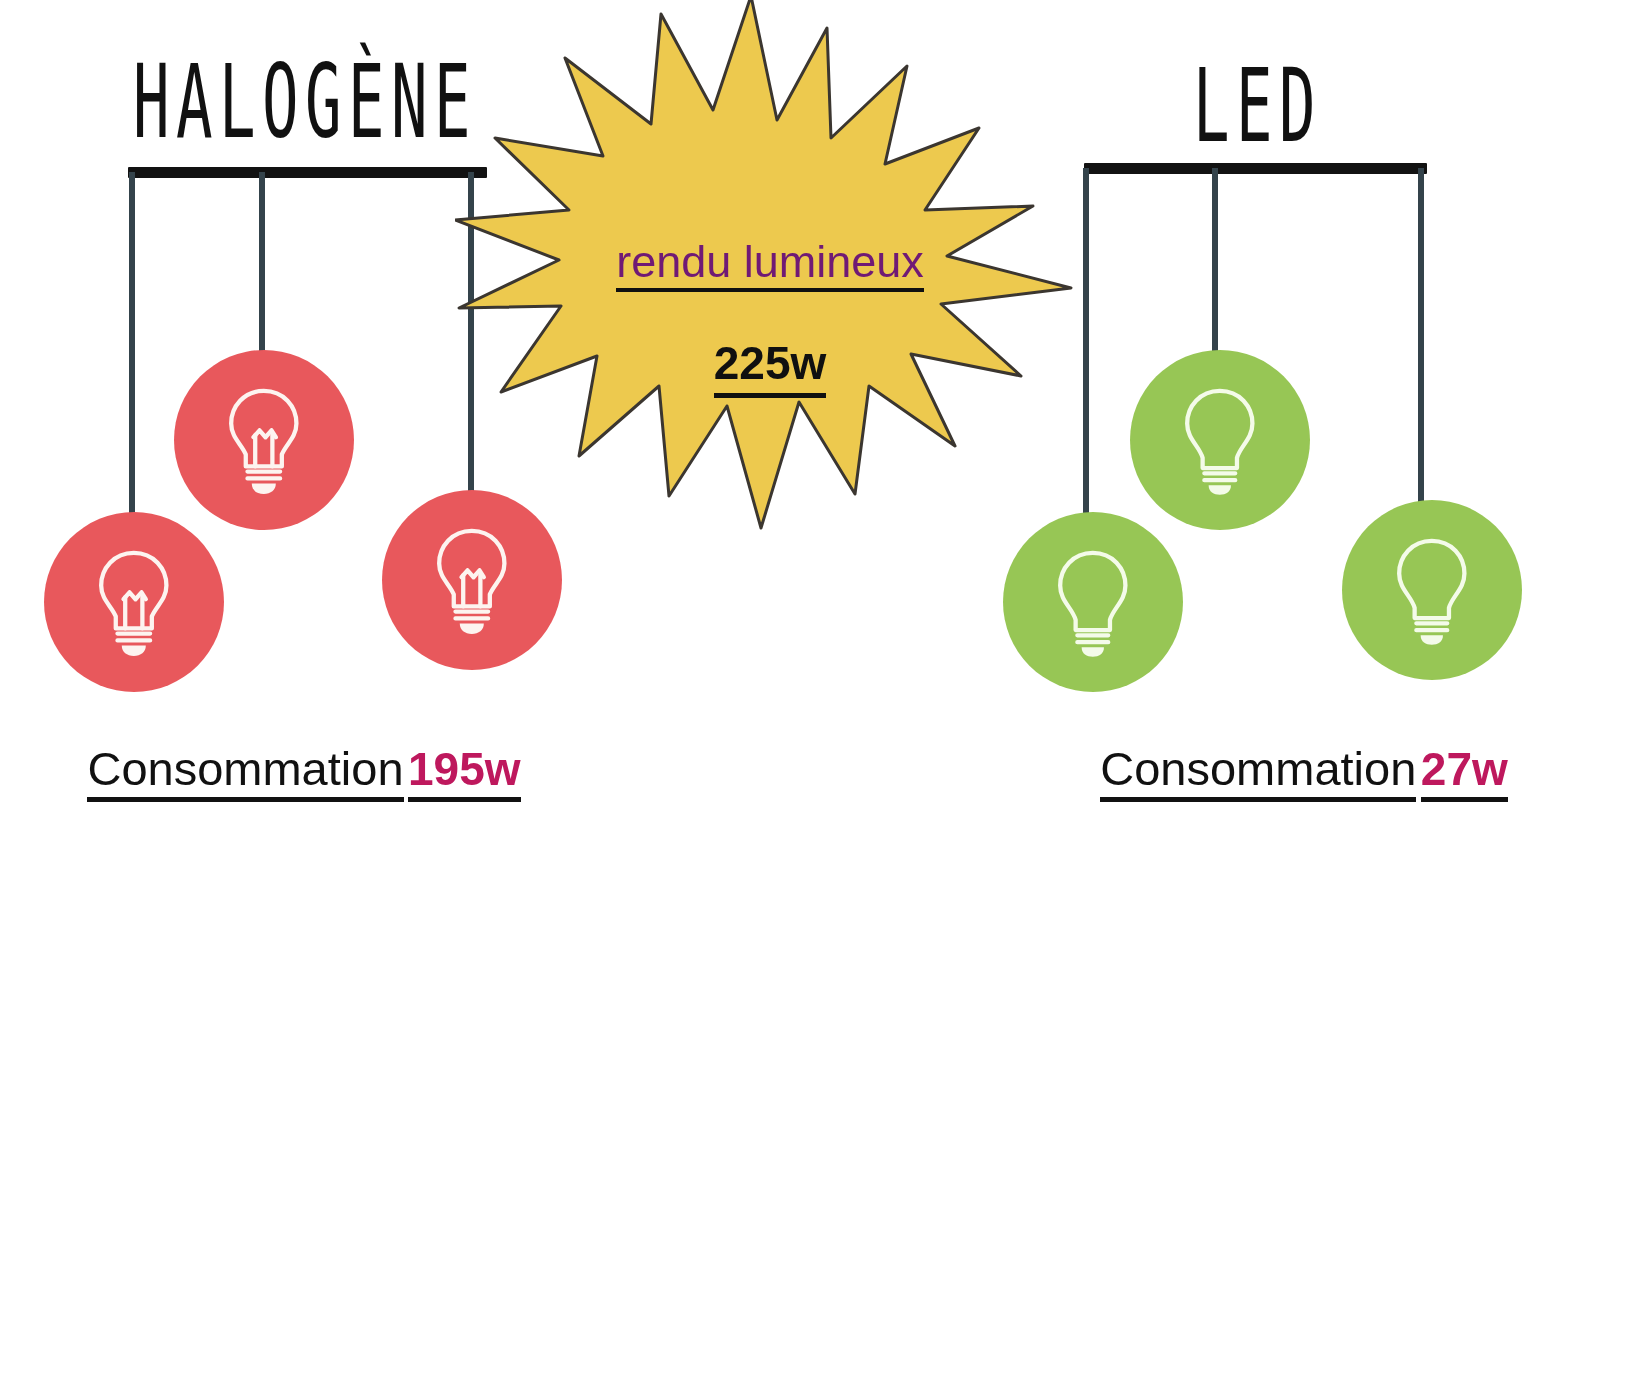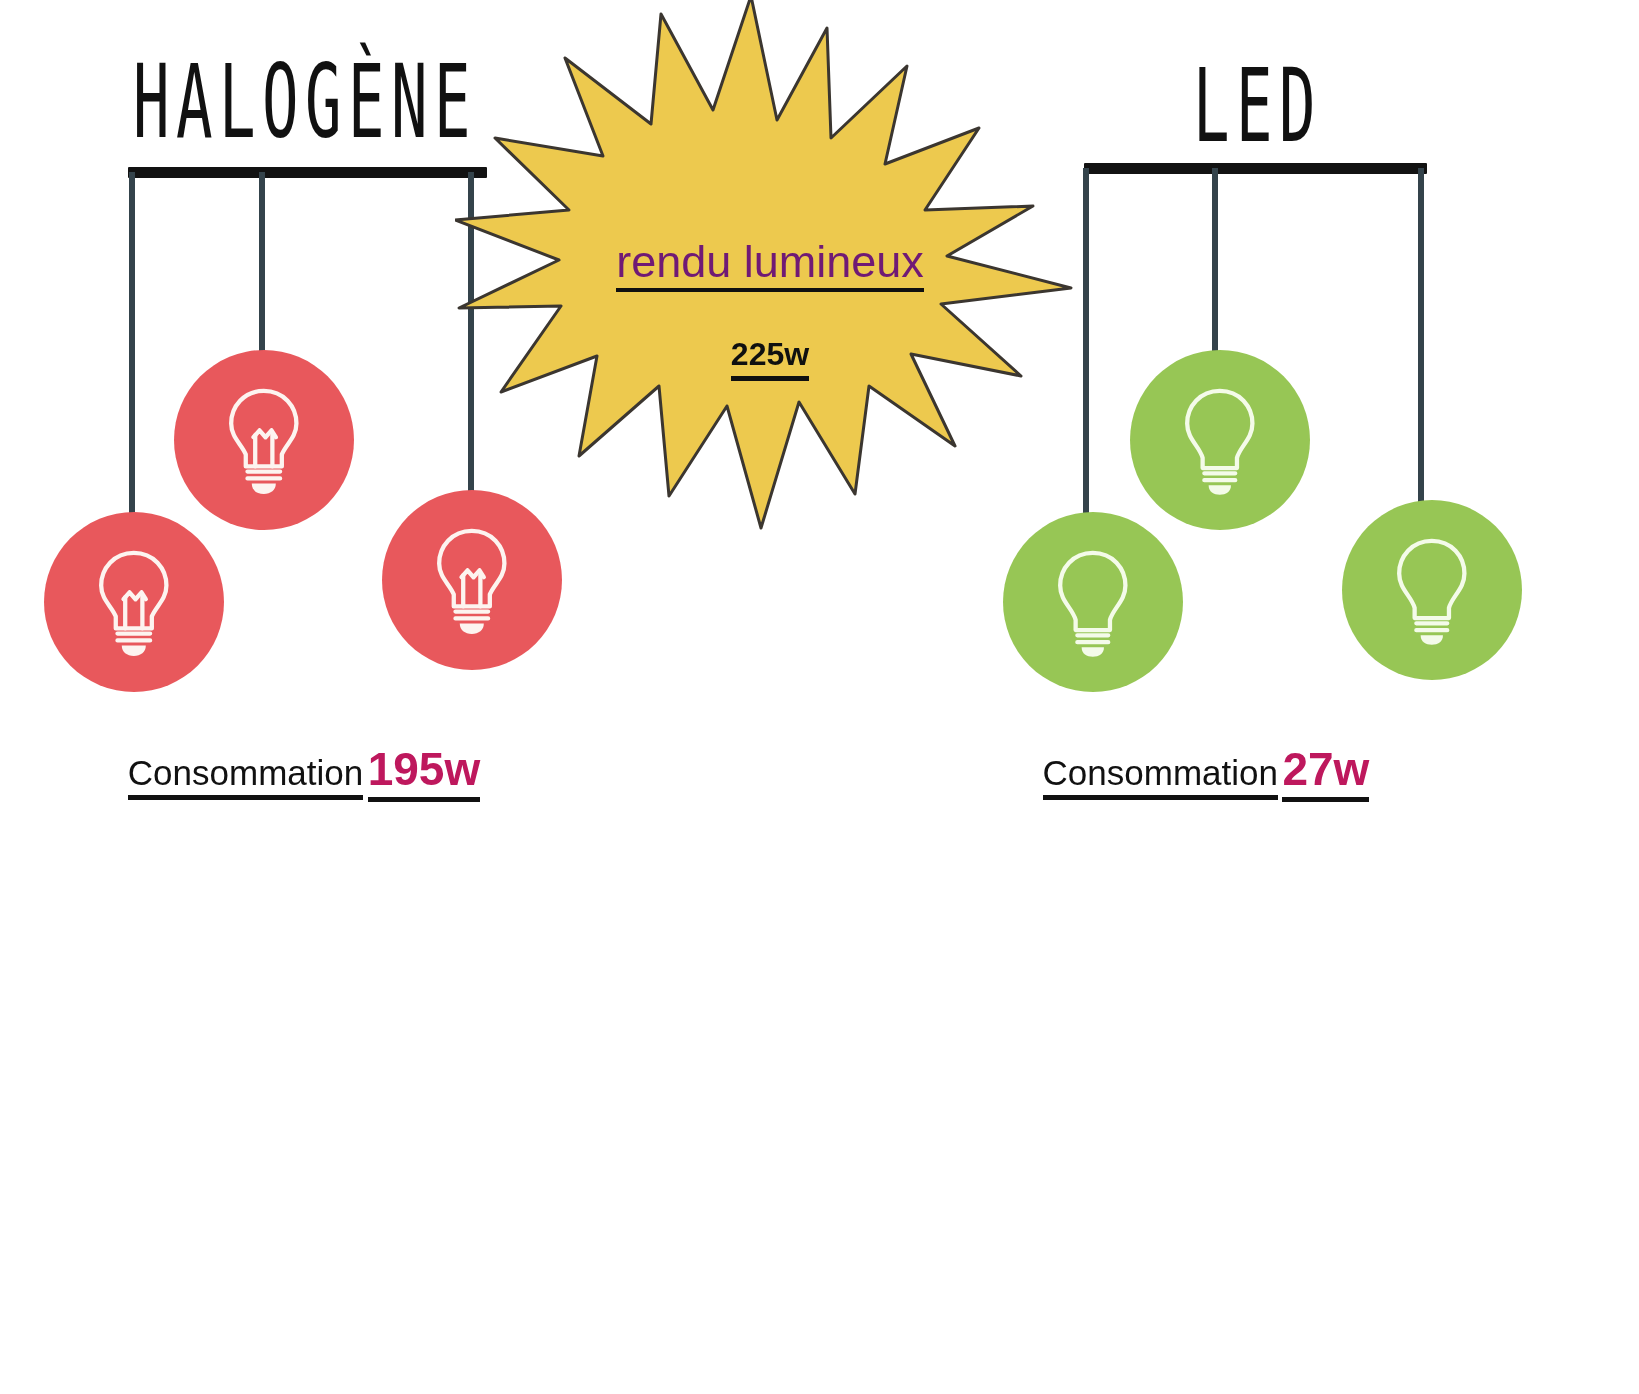--- a/index.html
+++ b/index.html
@@ -103,39 +103,39 @@
   }
   #burst-label .line1 {
     font-size: 45px;
     color: #701a75;
     display: inline-block;
     border-bottom: 4px solid #101010;
     padding-bottom: 3px;
     line-height: 1.05;
   }
   #burst-label .line2 {
-    font-size: 32px;
+    font-size: 46px;
     font-weight: 700;
     color: #101010;
     display: inline-block;
     border-bottom: 5px solid #101010;
     padding-bottom: 3px;
     margin-top: 44px;
   }
 
   
   .consumption {
     position: absolute;
     width: 520px;
     text-align: center;
   }
   #consumption-halogene { left: 44px;  top: 706px; }
-  #consumption-led      { left: 946px; top: 706px; }
+  #consumption-led      { left: 1044px; top: 706px; }
   .consumption .c-label {
-    font-size: 35px;
+    font-size: 47px;
     color: #111111;
     display: inline-block;
     border-bottom: 5px solid #111111;
     padding-bottom: 2px;
     line-height: 1.1;
   }
   .consumption .c-value {
     font-size: 46px;
     font-weight: 700;
     color: #be185d;

